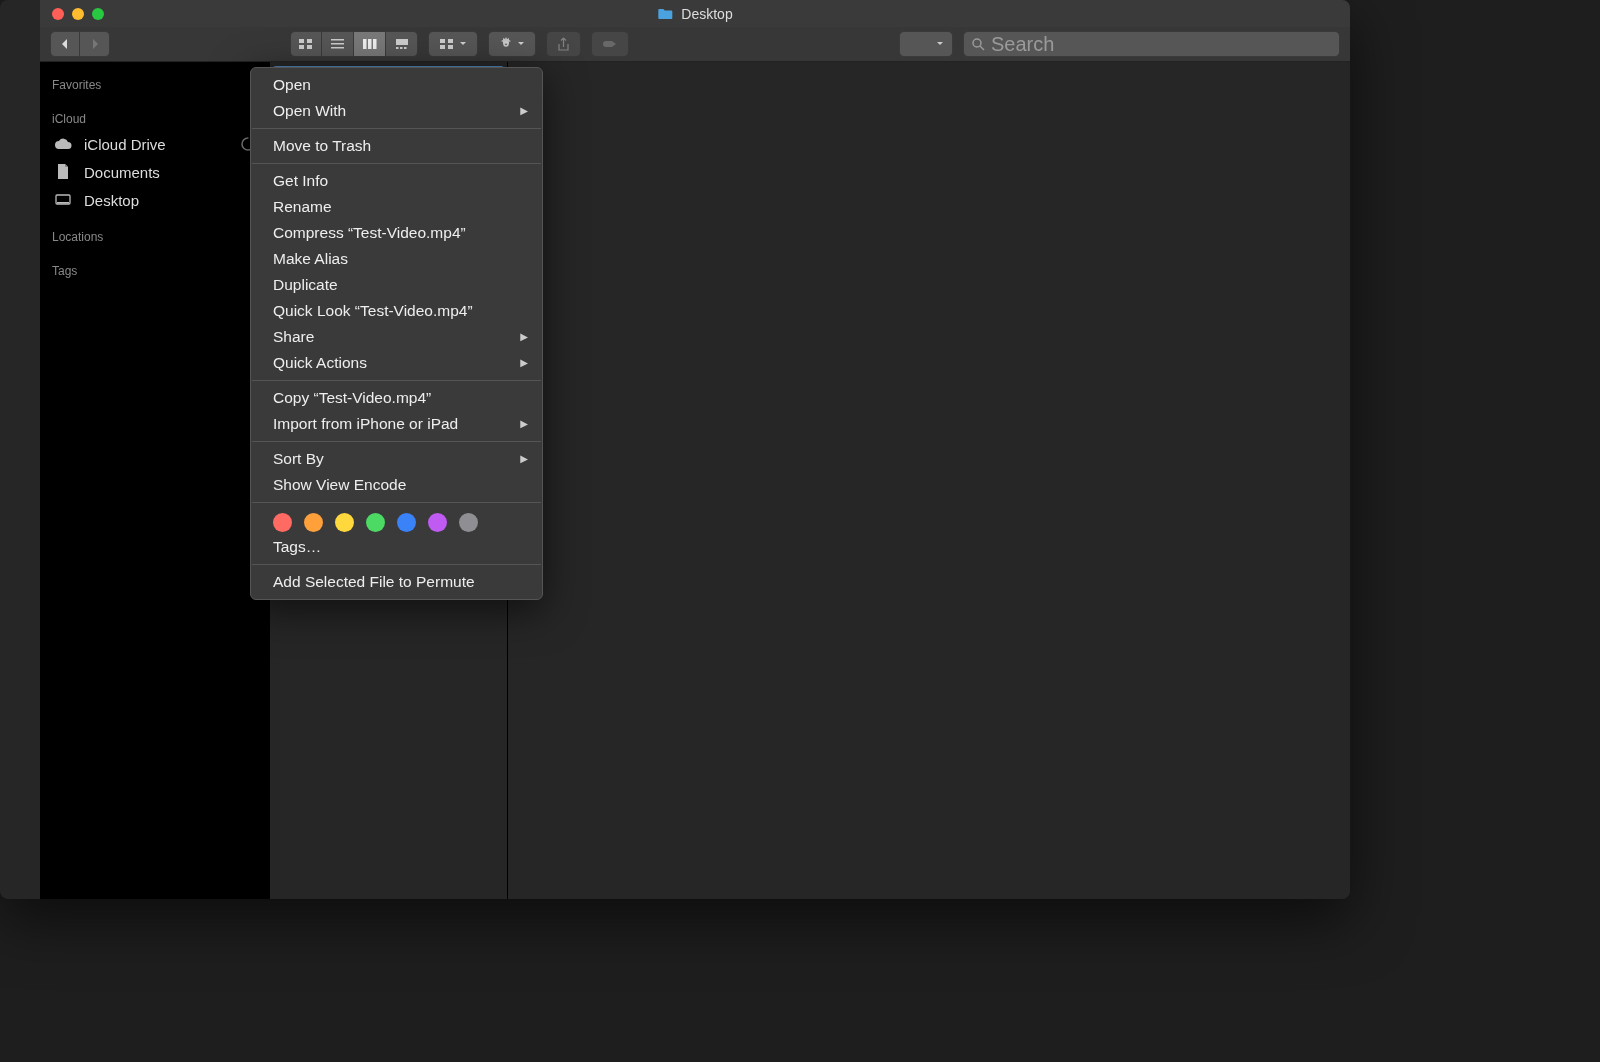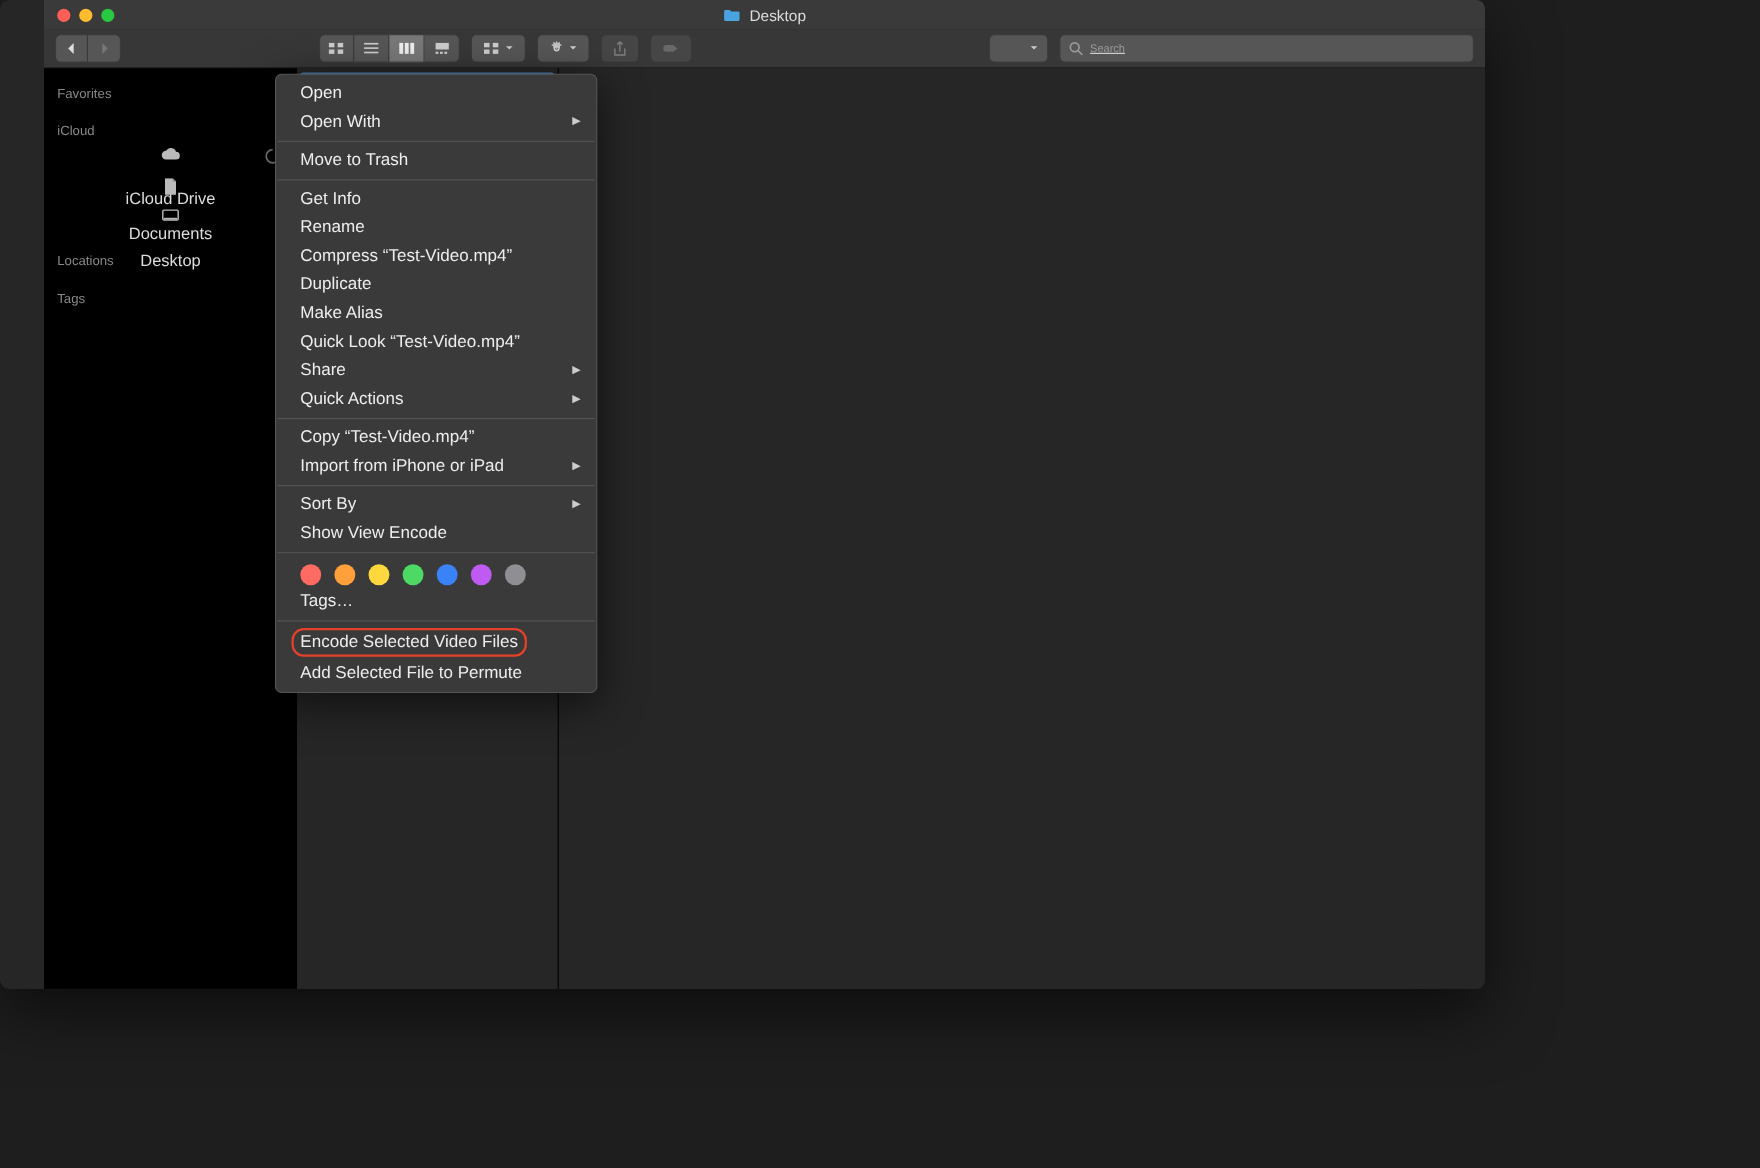--- a/index.html
+++ b/index.html
@@ -24,29 +24,29 @@
   .btn-left { width: 30px; border-radius: 5px 0 0 5px; }
   .btn-right { width: 30px; border-radius: 0 5px 5px 0; border-left: none; color:#777; }
   .seg { display:flex; }
   .seg .tbtn { width: 32px; border-left: none; }
   .seg .tbtn:first-child { border-left: 1px solid #3a3a3a; border-radius: 5px 0 0 5px;}
   .seg .tbtn:last-child { border-radius: 0 5px 5px 0;}
   .seg .active { background: #787878; }
   .solo-btn { border-radius: 5px; padding: 0 10px; }
   .spacer { flex: 1; }
   .search-box { width: 377px; height: 26px; background: #565656; border: 1px solid #3a3a3a; border-radius: 5px; display:flex; align-items:center; padding:0 8px; gap:6px; color:#aaa; }
-  .search-box input { background: transparent; border: none; outline: none; color:#ddd; font-size:10px; width:100%;text-decoration:underline; }
+  .search-box input { background: transparent; border: none; outline: none; color:#ddd; font-size:20px; width:100%; }
   .search-box input::placeholder { color:#9a9a9a; }
   .disabled { opacity:0.5; }
 
   
   .body { display: flex; height: calc(100% - 62px); }
   .sidebar { width: 230px; background: #000000; padding: 10px 0; }
   .sb-heading { font-size: 12px; color: #888; padding: 6px 12px 4px; font-weight: 500; }
-  .sb-item { display:flex; align-items:center; gap: 26px; padding: 4px 14px; font-size: 15px; color:#ddd; height: 28px; position:relative;flex-direction:column;}
+  .sb-item { display:flex; align-items:center; gap: 12px; padding: 4px 14px; font-size: 15px; color:#ddd; height: 28px; position:relative;}
   .sb-icon { width:18px; display:inline-flex; justify-content:center; color:#aaa; }
   .sb-spinner { position:absolute; right:14px; }
 
   .content { flex:1; display:flex; background:#262626; position:relative; }
   .column { width: 238px; border-right: 1px solid #000; height:100%; }
   .file-row { height:23px; margin:4px 3px 0; display:flex; align-items:center; gap:8px; padding:0 6px; border-radius:3px; font-size:13px; color:#eee; }
   .file-row.selected { border:2px solid #4a7fb5; background:#3a3a3a; }
   .file-row .thumb { width:16px; height:12px; background: linear-gradient(135deg,#8a5a3a,#5a3a2a); border-radius:1px; }
   .chev { margin-left:auto; color:#999; font-size:10px; }
   .detail-col { flex:1; }
@@ -259,24 +259,24 @@
     <div class="ctx-item">
         <span>Get Info</span>
       </div>
     <div class="ctx-item">
         <span>Rename</span>
       </div>
     <div class="ctx-item">
         <span>Compress “Test-Video.mp4”</span>
       </div>
     <div class="ctx-item">
+        <span>Make Alias</span>
+      </div>
+    <div class="ctx-item">
         <span>Duplicate</span>
-      </div>
-    <div class="ctx-item">
-        <span>Make Alias</span>
       </div>
     <div class="ctx-item">
         <span>Quick Look “Test-Video.mp4”</span>
       </div>
     <div class="ctx-item">
         <span>Share</span>
         <span class="sub-arrow">▶</span>
       </div>
     <div class="ctx-item">
         <span>Quick Actions</span>
@@ -306,20 +306,17 @@
       <div class="tag-dot tag-green"></div>
       <div class="tag-dot tag-blue"></div>
       <div class="tag-dot tag-purple"></div>
       <div class="tag-dot tag-gray"></div>
     </div>
     <div class="ctx-item">
         <span>Tags…</span>
       </div>
     <div class="ctx-sep"></div>
     <div class="ctx-item">
-        <span class="highlight-ring"><span>Encode Selected Video Files</span></span>
-      </div>
-    <div class="ctx-item">
         <span>Add Selected File to Permute</span>
       </div>
   </div>
 
 </div>
 
 </body></html>

